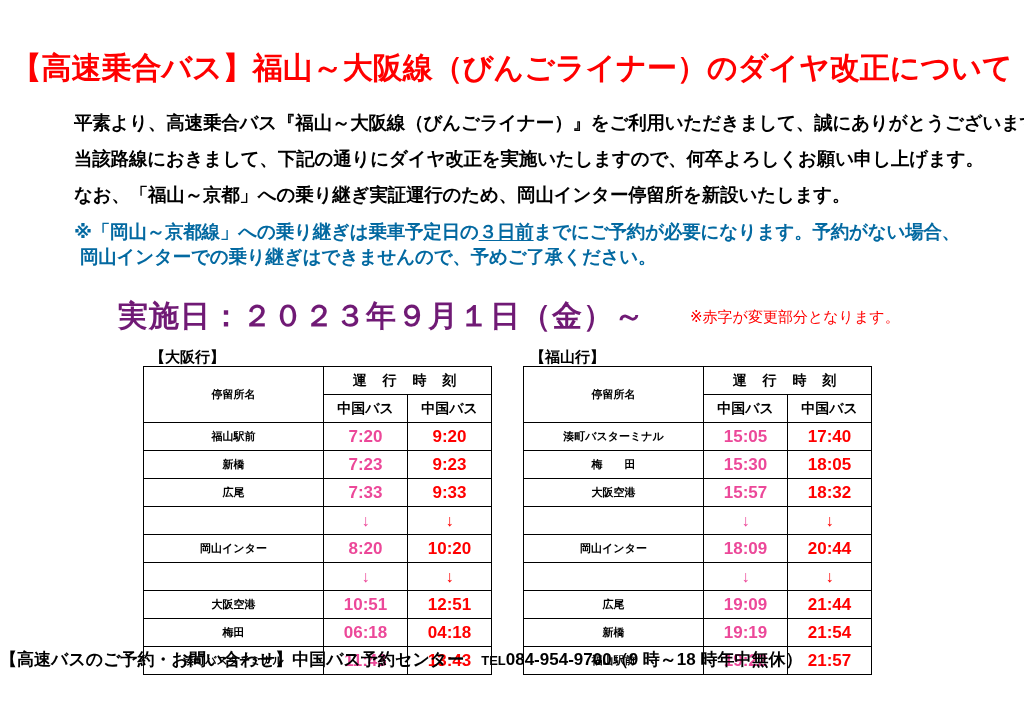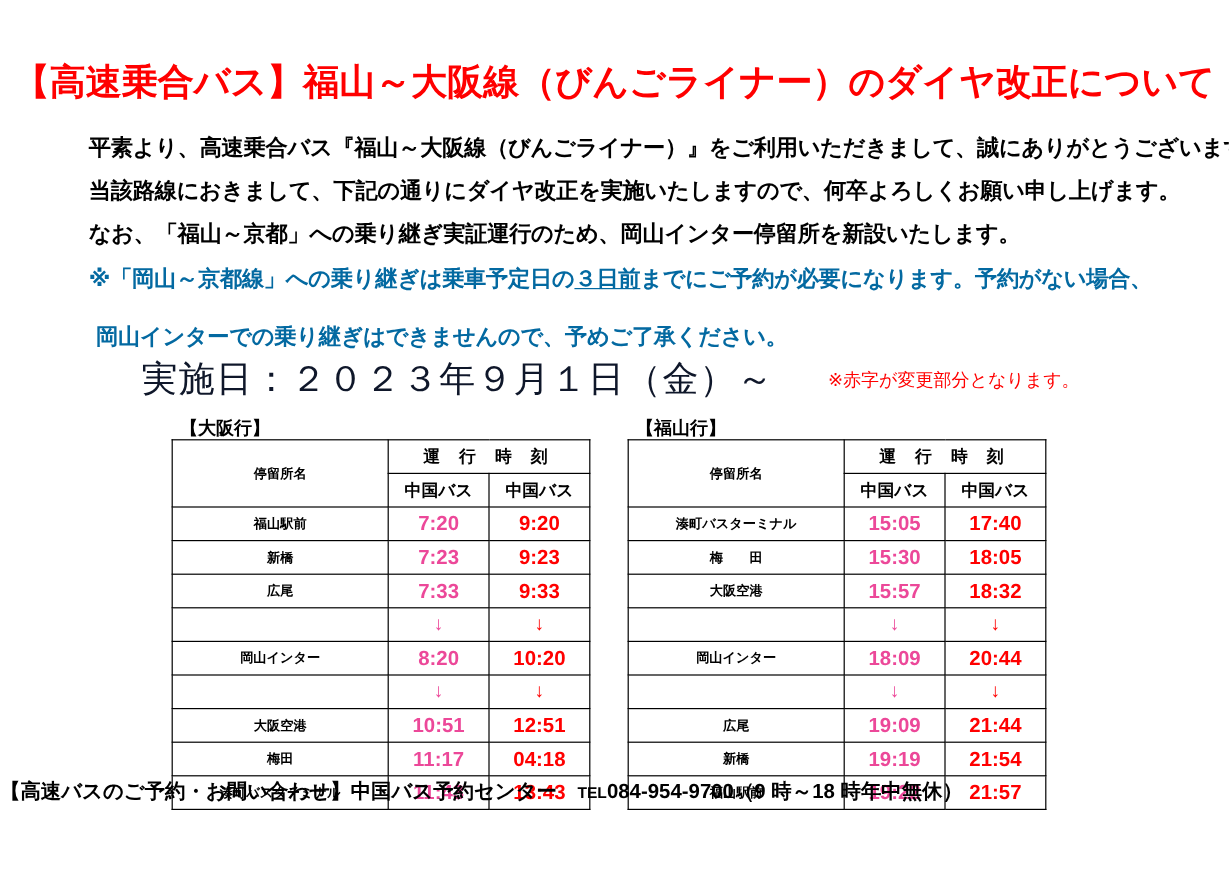--- a/index.html
+++ b/index.html
@@ -40,34 +40,34 @@
     white-space: nowrap;
     letter-spacing: -0.2px;
   }
   .para.red {
     color: #0369a1;
   }
   .p1 { top: 110px; left: 74px; }
   .p2 { top: 146px; left: 74px; }
   .p3 { top: 182px; left: 74px; }
   .p4 { top: 219px; left: 74px; }
-  .p5 { top: 268px; left: 80px; }
+  .p5 { top: 244px; left: 80px; }
 
   .underline {
     text-decoration: underline;
     text-underline-offset: 2px;
   }
 
   .startdate {
     position: absolute;
     top: 296px;
     left: 118px;
     font-size: 30px;
-    font-weight: normal;
-    color: #0f172a;
+    font-weight: bold;
+    color: #701a75;
     white-space: nowrap;
     letter-spacing: 1px;
   }
   .note {
     position: absolute;
     top: 308px;
     left: 690px;
     font-size: 15px;
     color: #ff0000;
     white-space: nowrap;
@@ -195,21 +195,21 @@
         <td class="arrow old">↓</td>
         <td class="arrow new">↓</td>
       </tr>
       <tr>
         <td class="stopname">大阪空港</td>
         <td class="timecell old">10:51</td>
         <td class="timecell new">12:51</td>
       </tr>
       <tr>
         <td class="stopname">梅田</td>
-        <td class="timecell old">11:17</td>
+        <td class="timecell old">06:18</td>
         <td class="timecell new">04:18</td>
       </tr>
       <tr>
         <td class="stopname">湊町バスターミナル</td>
         <td class="timecell old">11:43</td>
         <td class="timecell new">13:43</td>
       </tr>
     </tbody>
   </table>
 

